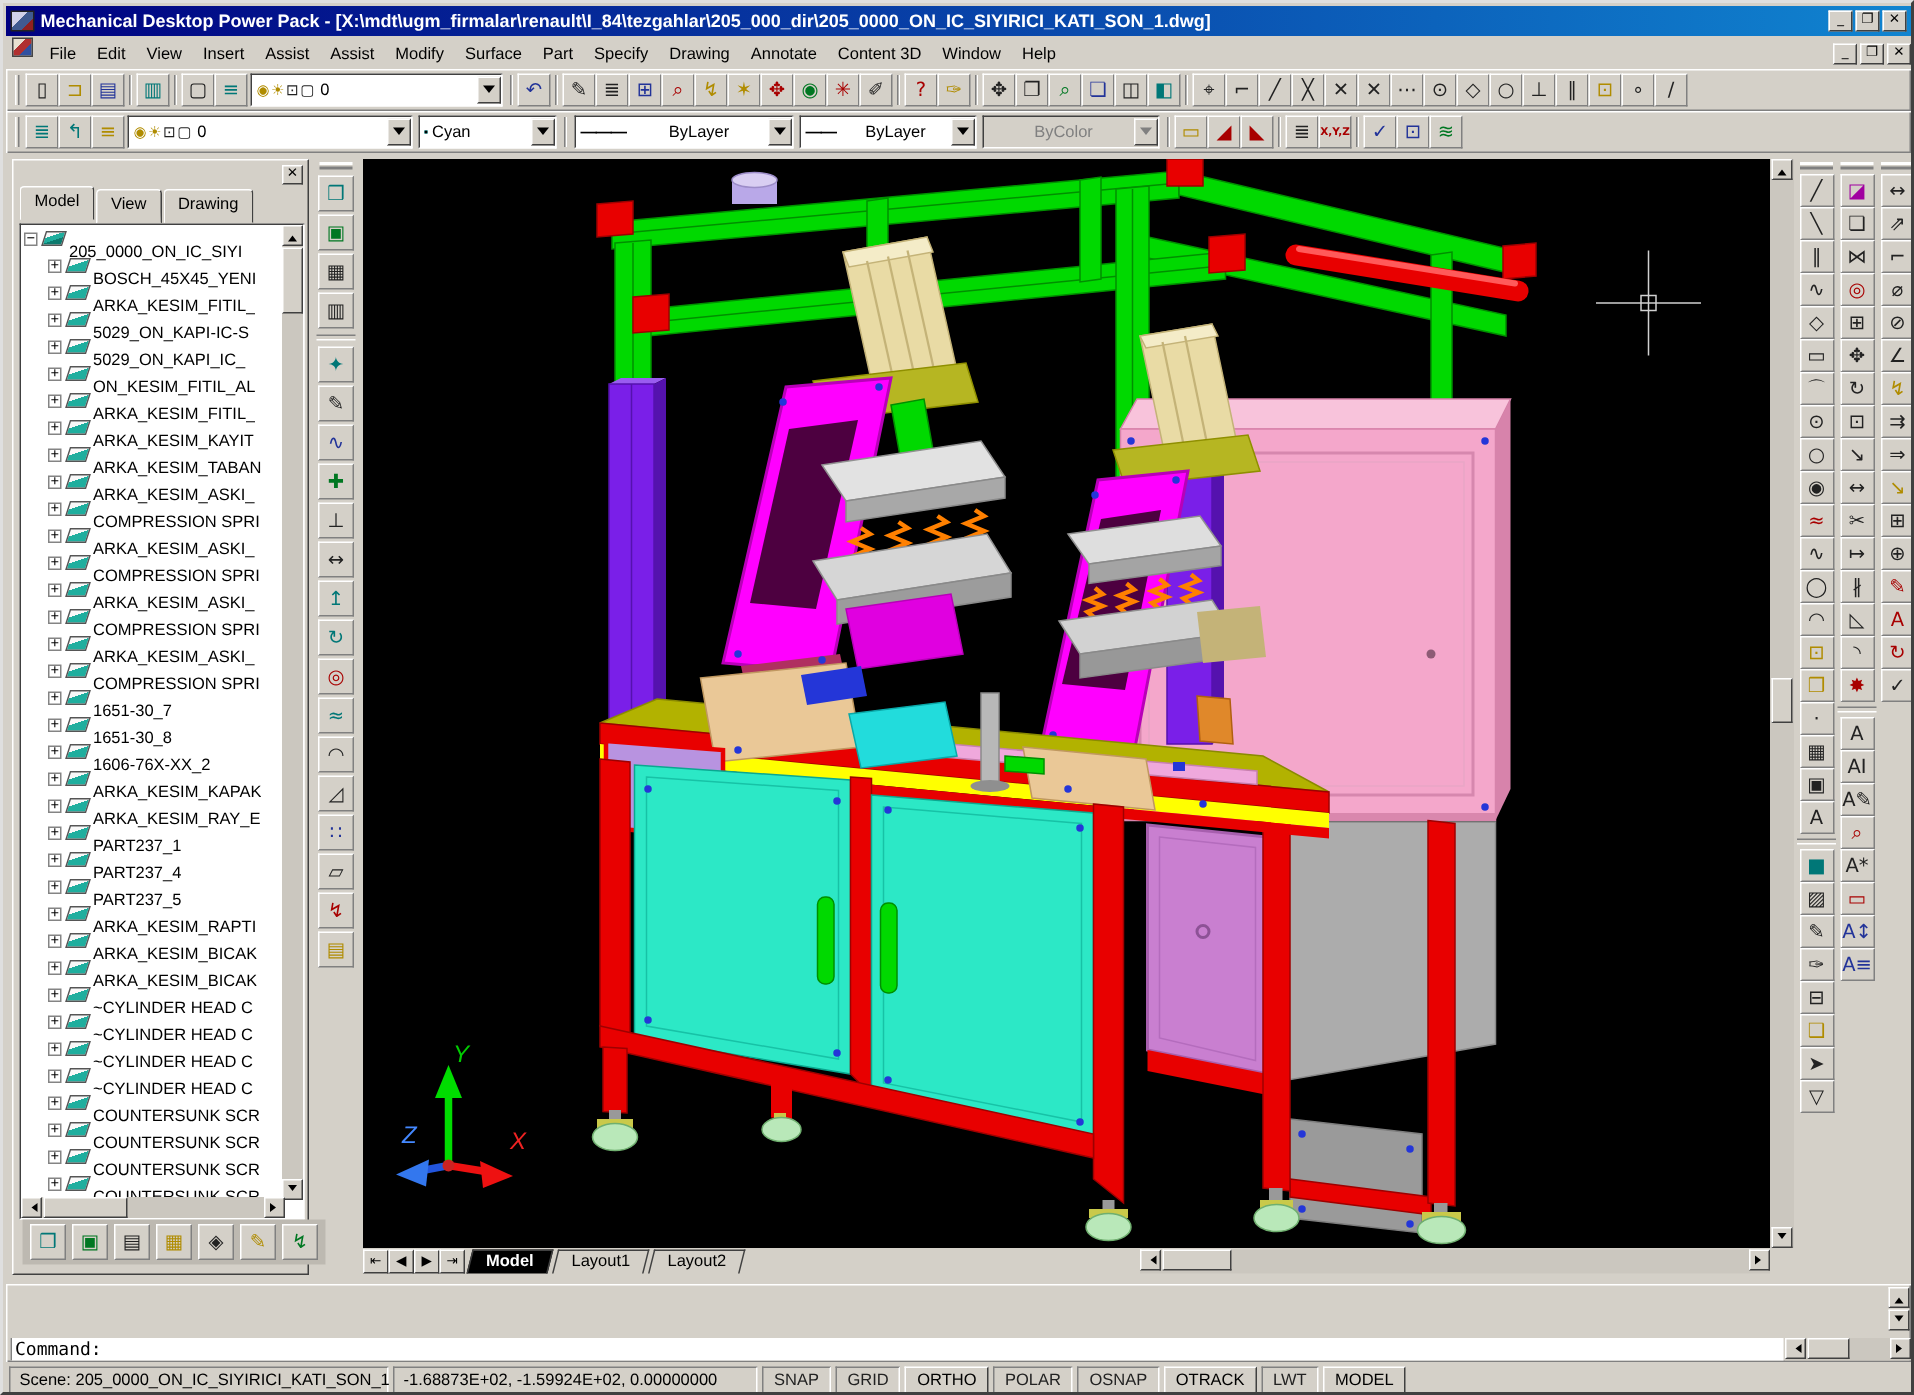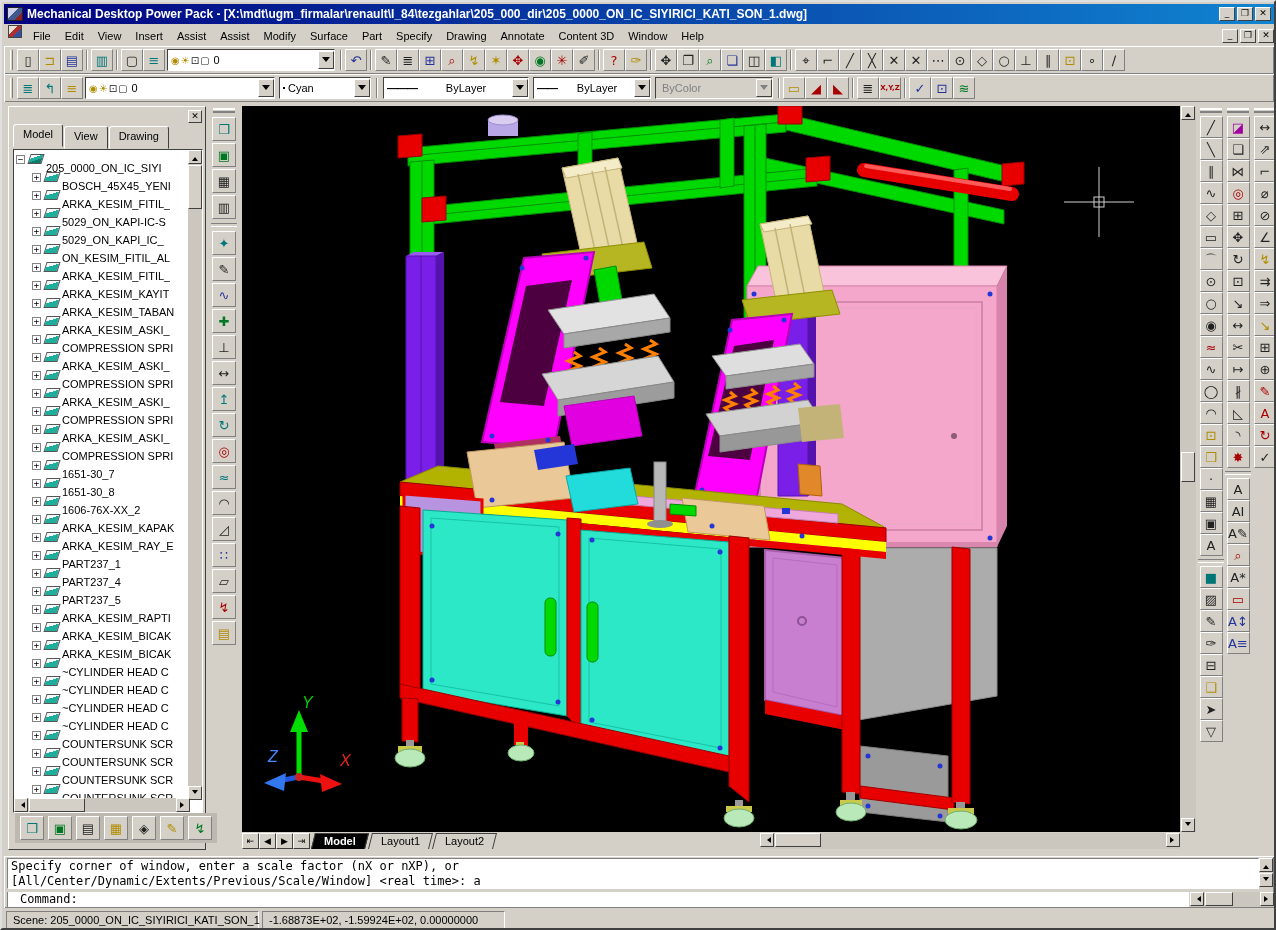--- a/index.html
+++ b/index.html
@@ -44,21 +44,21 @@
   .combo { height:22px; display:flex; align-items:center; background:#fff;
     border:1px solid; border-color:#404040 #fff #fff #404040; margin:0 2px; padding-left:3px; }
   .combo .cic { font-size:10px; margin-right:1px; font-family:"DejaVu Sans",sans-serif; }
   .combo .cval { flex:1; font-size:11px; padding-left:3px; white-space:nowrap; overflow:hidden; }
   .combo .carrow { width:16px; height:18px; margin-left:auto; display:flex; align-items:center; justify-content:center;
     border:1px solid; border-color:#fff #404040 #404040 #fff; background:var(--c-face); }
   .tri-d { width:0; height:0; border:4px solid transparent; border-top:5px solid #000; margin-top:4px; }
   .tri-u { width:0; height:0; border:4px solid transparent; border-bottom:5px solid #000; margin-bottom:4px; }
   .tri-l { width:0; height:0; border:4px solid transparent; border-right:5px solid #000; margin-right:4px; }
   .tri-r { width:0; height:0; border:4px solid transparent; border-left:5px solid #000; margin-left:4px; }
-  .combo.disabled { background:var(--c-face); } .combo.disabled .cval { color:#808080; }
+  .combo.disabled { background:var(--c-face); } .combo.disabled .cval { color:#808080;text-align:center; }
   .lineglyph { letter-spacing:-1px; font-weight:bold; }
   
   #panel { left:6px; top:104px; width:198px; height:744px;
     border:1px solid; border-color:#fff #404040 #404040 #fff; background:var(--c-face); }
   #panel-close { position:absolute; right:3px; top:3px; width:14px; height:13px; font-size:9px; line-height:11px;
     text-align:center; border:1px solid; border-color:#fff #404040 #404040 #fff; font-family:"DejaVu Sans",sans-serif;}
   .ptabs { position:absolute; left:4px; top:19px; display:flex; }
   .ptab { padding:3px 9px 4px; border:1px solid; border-color:#fff #404040 transparent #fff;
     border-radius:3px 3px 0 0; background:var(--c-face); margin-right:1px; position:relative; }
   .ptab.active { font-weight:normal; top:-2px; padding-bottom:6px; z-index:2; }
@@ -108,21 +108,21 @@
   #rcol1 { left:1196px; } #rcol2 { left:1223px; } #rcol3 { left:1250px; }
   .rcol .tbb { width:23px; height:22px; margin:0; }
   .rgrip { width:22px; height:5px; border-top:2px solid #fff; border-bottom:2px solid #808080; margin:2px 0 3px; }
   
   #cmdwin { left:2px; top:854px; width:1270px; height:52px; background:var(--c-face); padding:1px 2px; }
   #cmdhist { position:absolute; left:3px; top:2px; width:1252px; height:31px; background:#fff;
     border:1px solid; border-color:#808080 #fff #fff #808080; font-family:"DejaVu Sans Mono",monospace;
     font-size:12px; line-height:15px; padding-left:3px; overflow:hidden; white-space:pre; }
   #cmdvs { left:1255px; top:2px; width:15px; height:31px; position:absolute; }
   #cmdprompt { position:absolute; left:3px; top:36px; width:1182px; height:15px; background:#fff;
-    font-family:"DejaVu Sans Mono",monospace; font-size:12px; padding-left:12px; border-left:1px solid #808080; }
+    font-family:"DejaVu Sans Mono",monospace; font-size:12px; padding-left:2px; border-left:1px solid #808080; }
   #cmdhs { position:absolute; left:1186px; top:36px; width:84px; height:15px; background:#cbc7bf; }
   
   #statusbar { left:2px; top:908px; width:1270px; height:20px; display:flex; align-items:center; gap:3px; padding:0 2px; }
   .scell { height:18px; border:1px solid; border-color:#808080 #fff #fff #808080; display:flex;
     align-items:center; padding:0 6px; white-space:nowrap; }
   .stgl { height:18px; border:1px solid; padding:0 7px; display:flex; align-items:center; font-size:11px; }
   .stgl.on { border-color:#fff #404040 #404040 #fff; }
   .stgl.off { border-color:#808080 #fff #fff #808080; color:#222; }
   text { font-family:"Liberation Sans",sans-serif; }
 </style>
@@ -1235,22 +1235,20 @@
       <div class="tbb">
         <span class="c-red">↻</span>
       </div>
       <div class="tbb">
         <span class="c-dark">✓</span>
       </div>
     </div>
 </div>
 
 <div id="cmdwin" class="abs raised2">
-  <div id="cmdhist">Specify corner of window, enter a scale factor (nX or nXP), or
-[All/Center/Dynamic/Extents/Previous/Scale/Window] &lt;real time&gt;: a</div>
   <div id="cmdvs">
     <div class="sbtn" style="top:0;left:0">
         <i class="tri-u"></i>
       </div>
     <div class="sbtn" style="top:15px;left:0">
         <i class="tri-d"></i>
       </div>
   </div>
   <div id="cmdprompt">Command:</div>
   <div id="cmdhs">
@@ -1260,13 +1258,24 @@
     <div class="sthumb" style="left:15px;top:0;width:28px;height:14px"></div>
     <div class="sbtn" style="right:0;top:0">
         <i class="tri-r"></i>
       </div>
   </div>
 </div>
 
 <div id="statusbar" class="abs">
   <div class="scell" style="width:253px">Scene: 205_0000_ON_IC_SIYIRICI_KATI_SON_1</div>
   <div class="scell" style="width:243px">-1.68873E+02, -1.59924E+02, 0.00000000</div>
+  <div class="tbgrp" style="gap:3px">
+
+  <div class="stgl off">SNAP</div>
+      <div class="stgl off">GRID</div>
+      <div class="stgl on">ORTHO</div>
+      <div class="stgl off">POLAR</div>
+      <div class="stgl off">OSNAP</div>
+      <div class="stgl on">OTRACK</div>
+      <div class="stgl off">LWT</div>
+      <div class="stgl on">MODEL</div>
+    </div>
 </div>
 
 </body></html>

